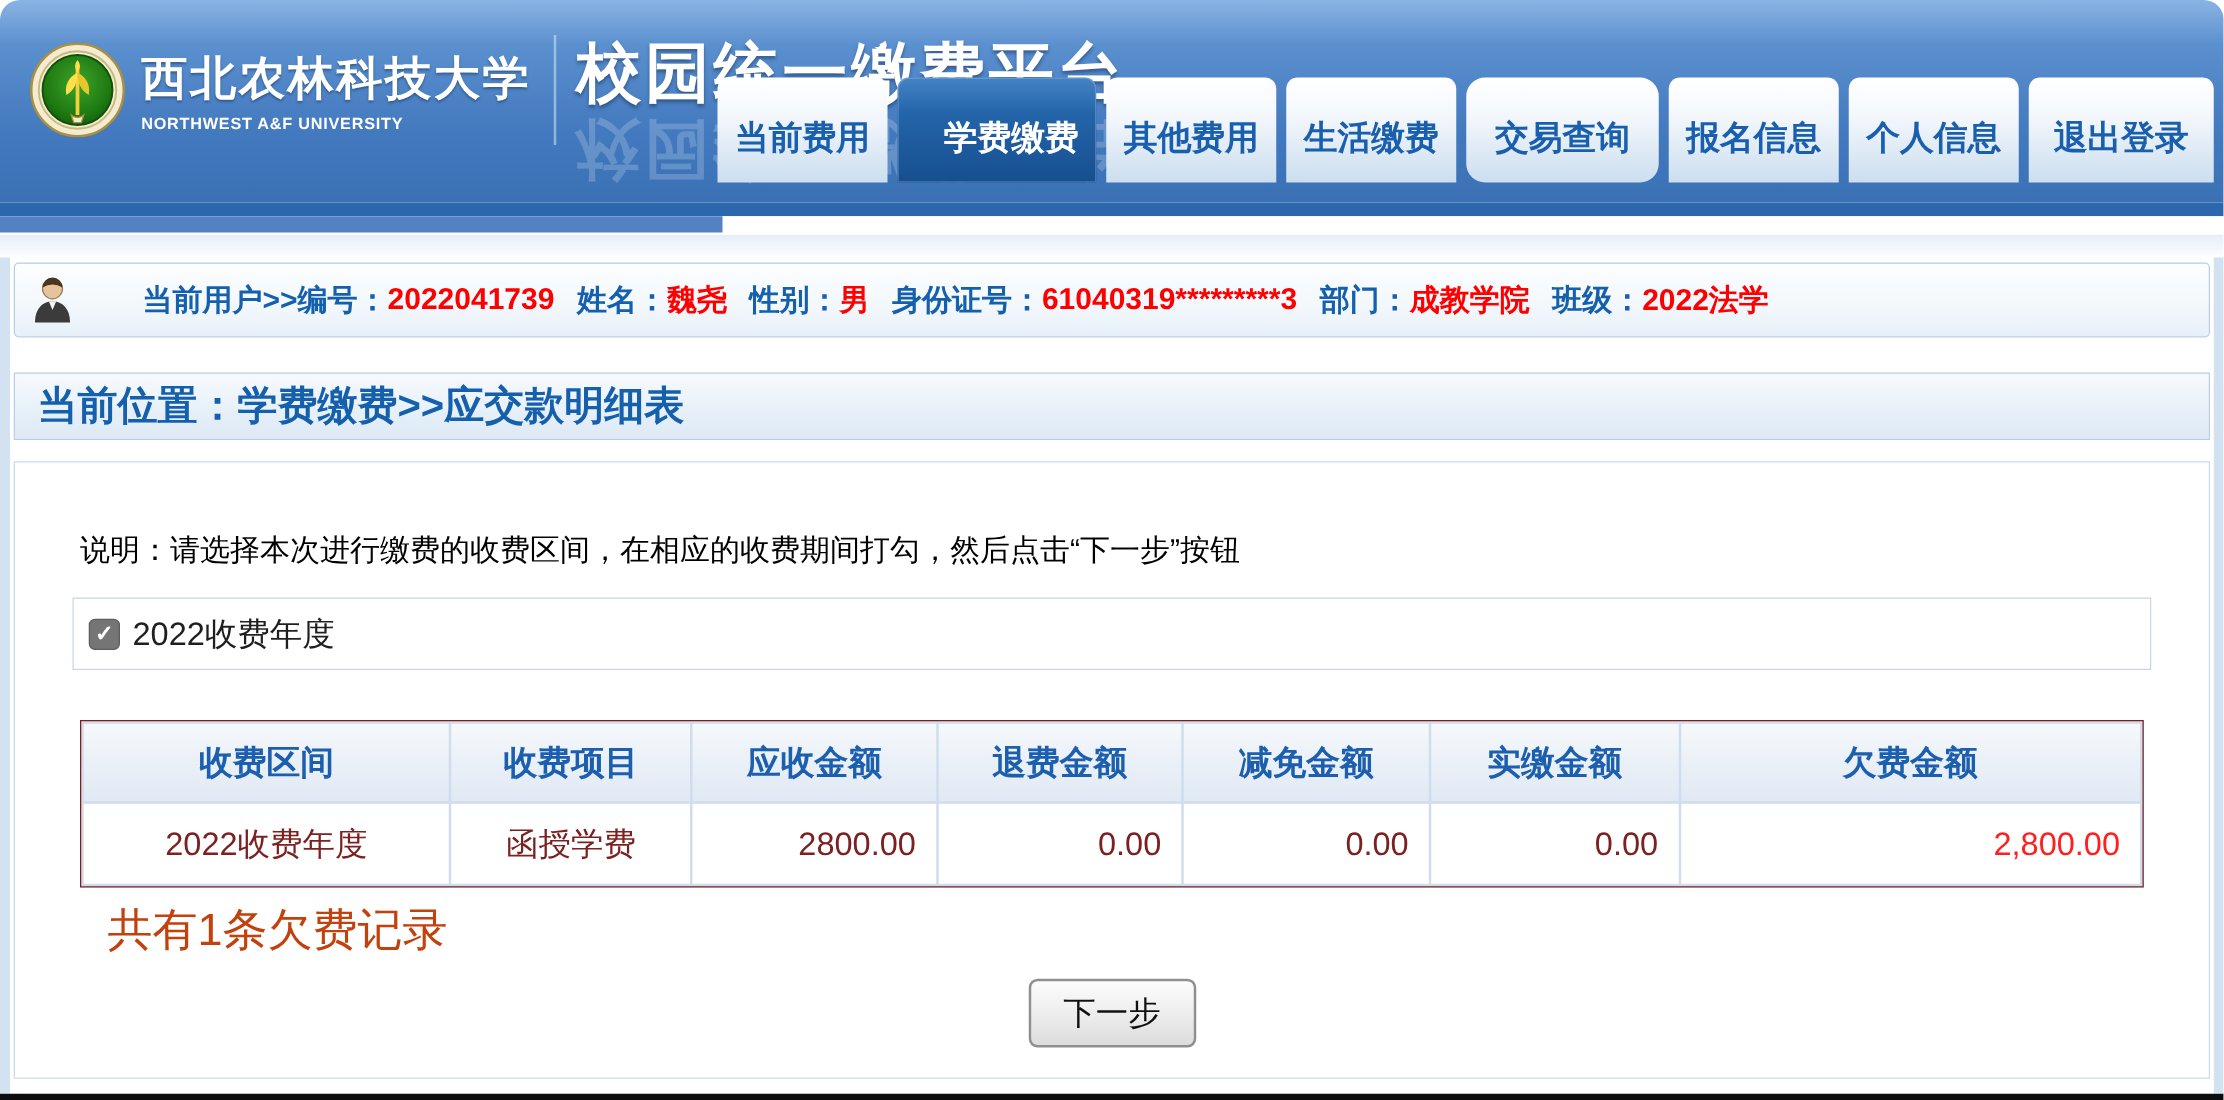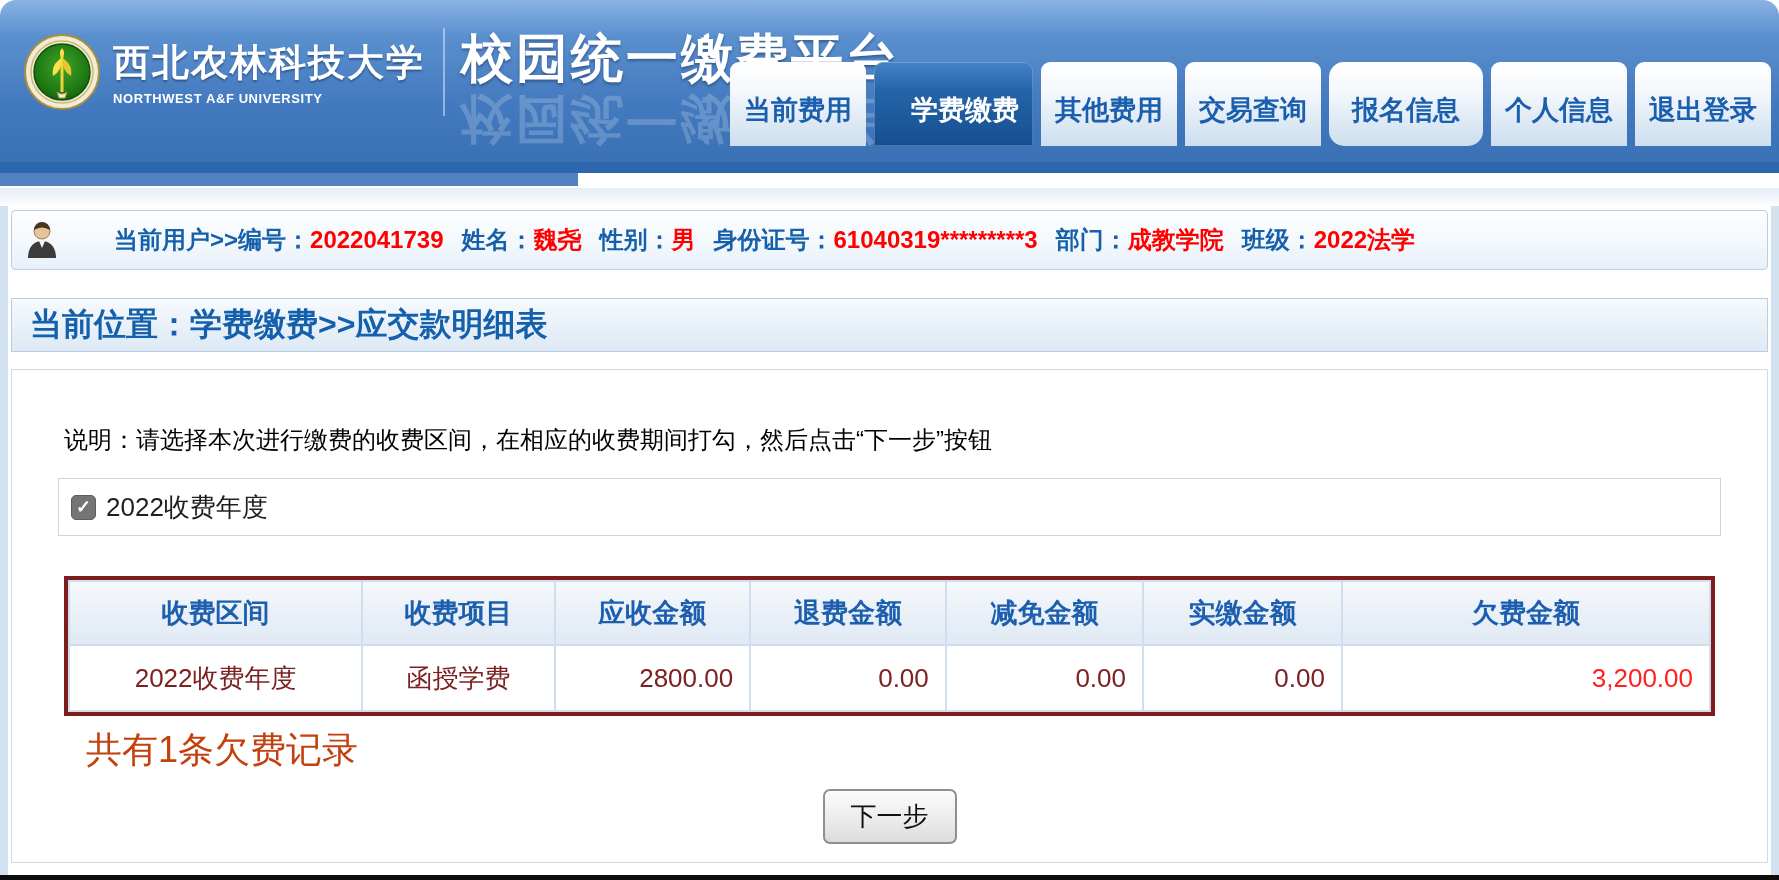--- a/index.html
+++ b/index.html
@@ -65,21 +65,21 @@
   .instruction { margin: 54px 50px 0 52px; font-size: 24px; color: #000000; }
   .checkbox-row { margin: 22px 46px 0 46px; height: 58px; border: 1px solid #c9d6e6;
     display: flex; align-items: center; padding: 0 12px; gap: 10px; }
   .checkbox { width: 25px; height: 25px; border-radius: 5px; background: #757575; border: 1px solid #5d5d5d;
     color: #fff; display: flex; align-items: center; justify-content: center;
     font-size: 18px; font-weight: bold; cursor: pointer; }
   .checkbox-label { font-size: 26px; color: #1f1f1f; cursor: pointer; }
 
   .fee-table-wrap { margin: 40px 52px 0 52px; }
   table.fee-table { width: 100%; border-collapse: separate; border-spacing: 2px;
-    background: #cfdded; border: 4px solid #7f1d1d; }
+    background: #cfdded; border: 1px solid #7f1d1d; }
   .fee-table th { background: linear-gradient(180deg, #f6f9fc 0%, #eaf0f7 50%, #e0e9f4 100%);
     color: #1c5fae; font-size: 27px; font-weight: bold; height: 62px; text-align: center; }
   .fee-table td { background: #fff; font-size: 26px; height: 64px; color: #7b2121; }
   .fee-table td.center { text-align: center; }
   .fee-table td.num { text-align: right; padding-right: 16px; }
   .fee-table td.arrears { color: #ff1f1f; }
 
   .summary { margin: 10px 0 0 74px; font-size: 36px; color: #c2410c; }
   .btn-row { text-align: center; margin-top: 14px; }
   .next-btn { font-family: inherit; font-size: 26px; color: #101010; padding: 8px 26px;
@@ -121,20 +121,21 @@
       <div class="title-wrap">
         <div class="platform-title">校园统一缴费平台</div>
         <div class="platform-title-reflection">校园统一缴费平台</div>
       </div>
     </div>
 
     <div class="tabs">
       <div class="tab">当前费用</div>
       <div class="tab active">学费缴费</div>
       <div class="tab">其他费用</div>
+      <div class="tab">生活缴费</div>
       <div class="tab">交易查询</div>
       <div class="tab">报名信息</div>
       <div class="tab">个人信息</div>
       <div class="tab">退出登录</div>
     </div>
   </div>
   <div class="strip-dark"></div>
   <div class="strip-zone">
     <div class="strip-reflect"></div>
   </div>
@@ -210,21 +211,21 @@
           </tr>
         </thead>
         <tbody>
           <tr>
             <td class="center">2022收费年度</td>
             <td class="center">函授学费</td>
             <td class="num">2800.00</td>
             <td class="num">0.00</td>
             <td class="num">0.00</td>
             <td class="num">0.00</td>
-            <td class="num arrears">3,200.00</td>
+            <td class="num arrears">2,800.00</td>
           </tr>
         </tbody>
       </table>
     </div>
 
     <div class="summary">共有1条欠费记录</div>
 
     <div class="btn-row">
       <button class="next-btn">下一步</button>
     </div>

